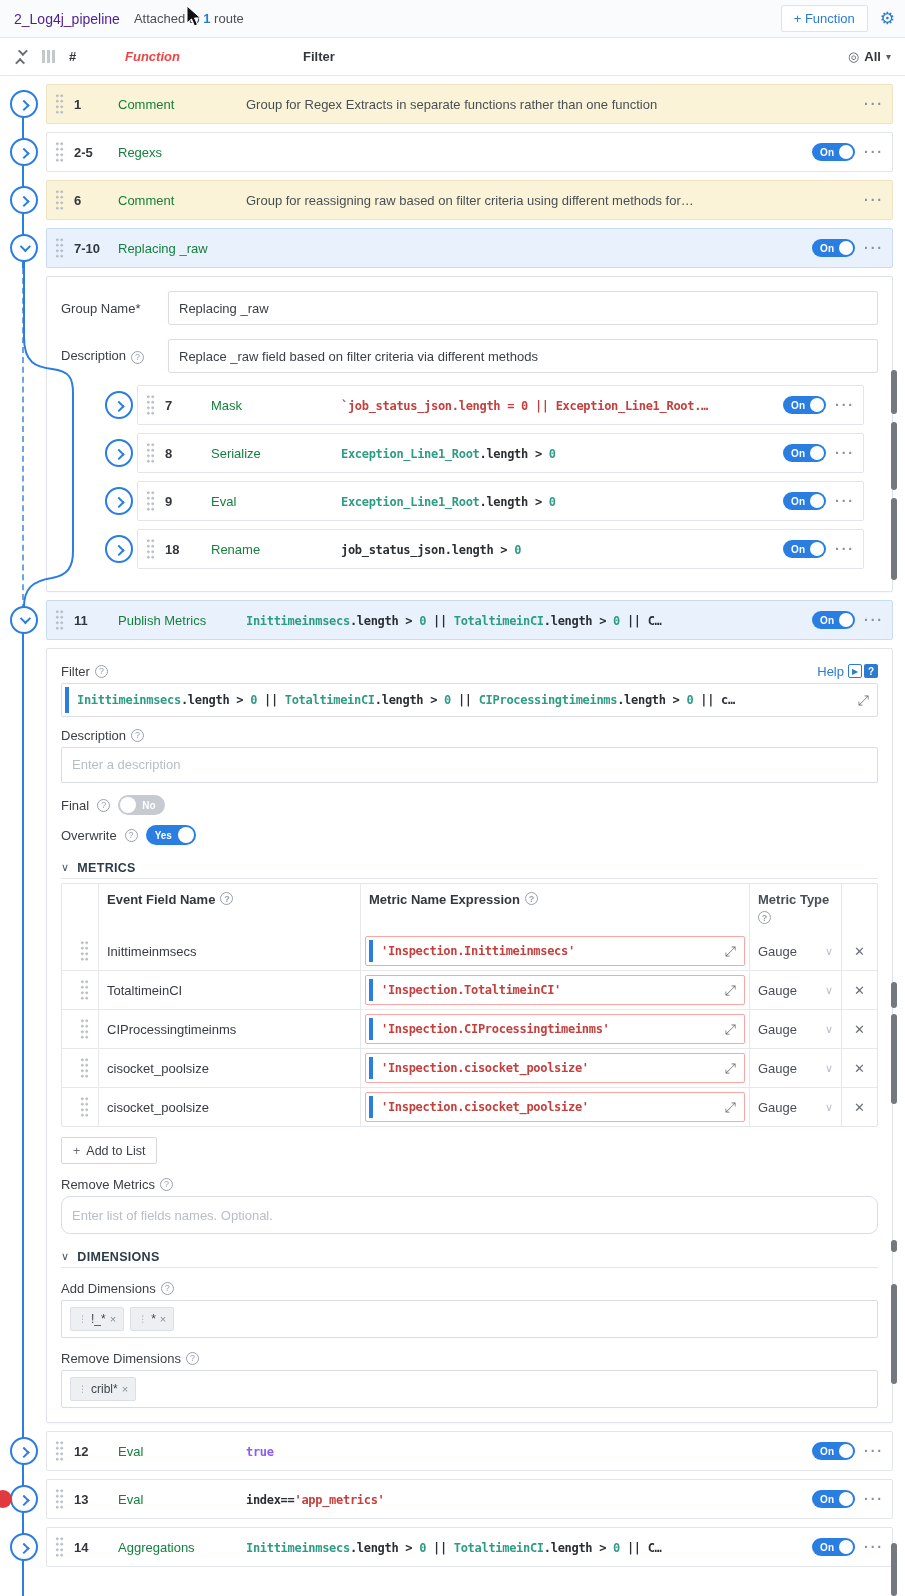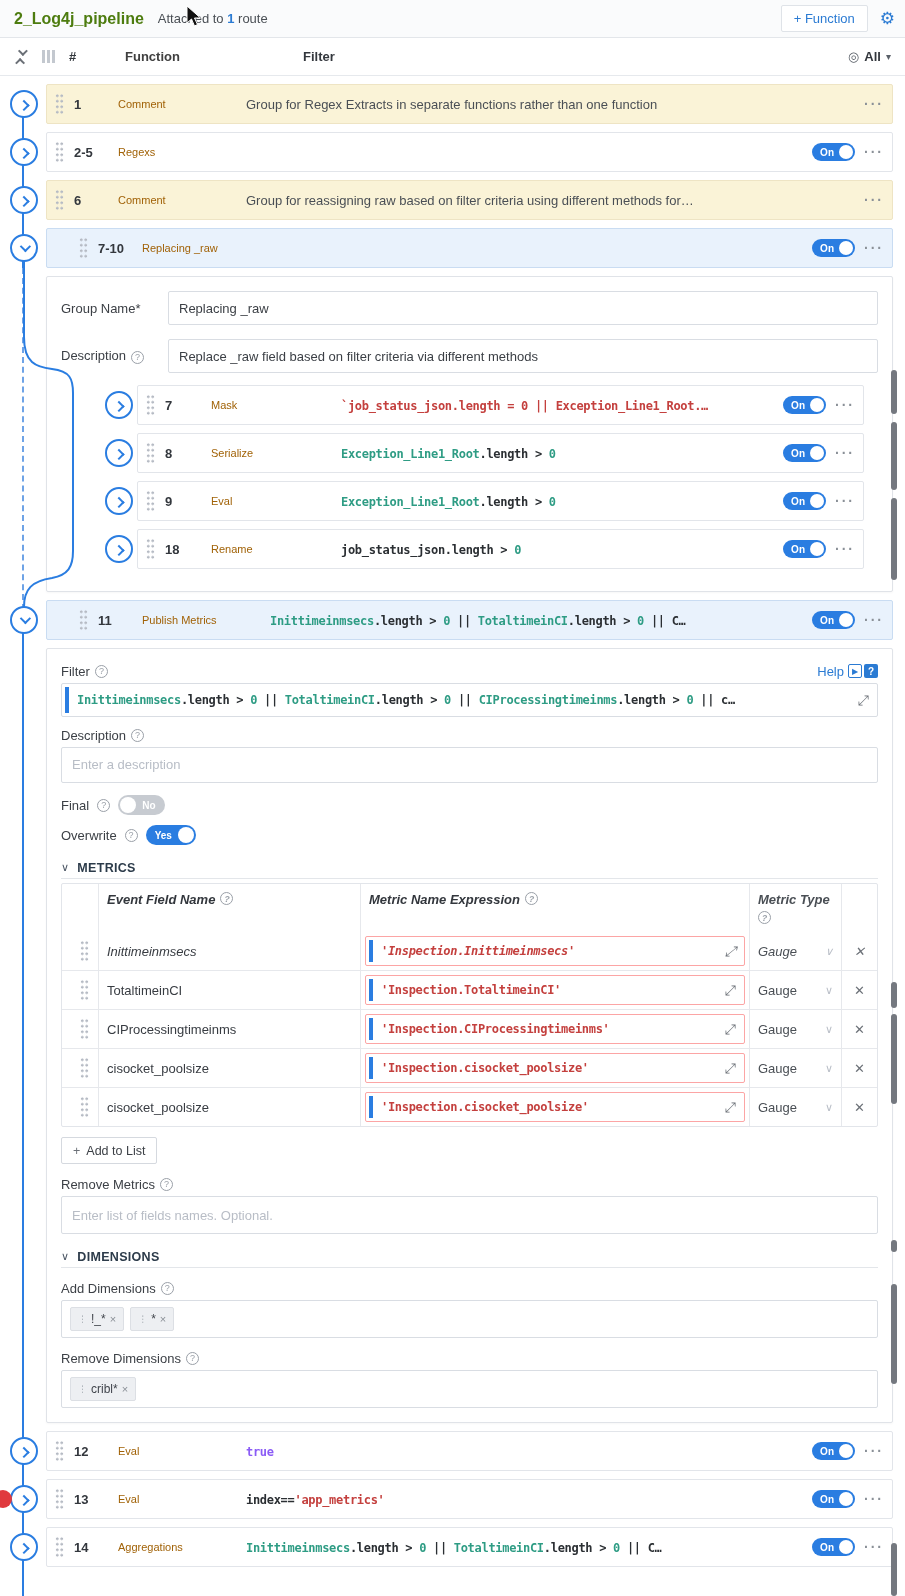--- a/index.html
+++ b/index.html
@@ -3,39 +3,39 @@
 <meta charset="utf-8">
 <style>
   * { margin:0; padding:0; box-sizing:border-box; }
   html,body { width:905px; height:1596px; overflow:hidden; background:#fff;
     font-family:"Liberation Sans", sans-serif; color:#383c42; }
   #app { position:relative; width:905px; height:1596px; }
 
   
   .topbar { height:38px; background:#fafbfc; border-bottom:1px solid #e3e6ea;
     display:flex; align-items:center; padding:0 10px 0 14px; position:relative; z-index:5; }
-  .pipe-title { font-size:16px; font-weight:700; color:#4d7c0f; }
+  .pipe-title { font-size:14px; font-weight:400; color:#4c1d95; }
   .attached { font-size:13px; color:#4a4f55; margin-left:14px; }
   .attached b { color:#2b7bd3; font-weight:700; }
   .topbar .spacer { flex:1; }
   .btn-function { background:#fff; border:1px solid #dfe3e8; border-radius:2px;
     color:#2b7bd3; font-size:13px; padding:5px 12px; cursor:pointer; }
   .gear { color:#2b7bd3; font-size:17px; margin-left:12px; cursor:pointer; line-height:1; }
 
   
   .thead { height:38px; background:#fff; border-bottom:1px solid #e6e9ed;
     display:flex; align-items:center; position:relative; z-index:5; font-size:13px; }
   .collapse-ic { width:14px; margin-left:14px; display:flex; flex-direction:column; align-items:center; gap:2px; cursor:pointer; }
   .collapse-ic i { width:7px; height:7px; border-right:2px solid #6b7077; border-bottom:2px solid #6b7077; display:block; }
   .collapse-ic i.dn { transform:rotate(45deg) translateY(-2px); }
   .collapse-ic i.up { transform:rotate(-135deg) translateY(-2px); }
   .cols-ic { width:13px; height:13px; margin-left:14px;
     background:repeating-linear-gradient(90deg,#c3c8cf 0 2.5px,transparent 2.5px 5px); }
   .th-num { margin-left:14px; font-weight:700; color:#33373d; }
-  .th-fn { position:absolute; left:125px; font-weight:700; color:#404040; }
+  .th-fn { position:absolute; left:125px; font-weight:700; color:#ef4444;font-style:italic; }
   .th-filter { position:absolute; left:303px; font-weight:700; color:#33373d; }
   .th-all { position:absolute; right:14px; display:flex; align-items:center; gap:5px; cursor:pointer; }
   .eye-ic { color:#5a6068; font-size:13px; }
   .th-all b { color:#33373d; font-size:13px; }
   .th-all .caret { color:#5a6068; font-size:10px; }
 
   
   .rail { position:absolute; width:2px; background:#2a7de1; left:22px; z-index:0; }
   .rail-dashed { position:absolute; left:22px; width:0; border-left:2px dashed #6ea3e6; z-index:0; }
   .rail-node { position:absolute; left:-37px; top:50%; margin-top:-14px; width:28px; height:28px;
@@ -44,26 +44,26 @@
   .nested .rail-node { left:-33px; }
   .rail-node i { width:8px; height:8px; border-right:2px solid #2a7de1; border-bottom:2px solid #2a7de1; display:block;
     transform:rotate(-45deg) translateY(1px) translateX(-1px); }
   .rail-node.down i { transform:rotate(45deg) translateY(-2px); }
 
   
   .rows-wrap { position:relative; z-index:1; padding-top:8px; }
   .row-card { position:relative; margin:0 12px 8px 46px; height:40px; border-radius:2px;
     border:1px solid #e2e5ea; background:#fff; display:flex; align-items:center; }
   .row-card.kind-comment { background:#faf3d7; border-color:#eee4c4; }
-  .row-card.kind-selected { background:#e9f2fc; border-color:#c9dcf2;padding-left:24px; }
+  .row-card.kind-selected { background:#e9f2fc; border-color:#c9dcf2; }
   .row-card.nested { margin:0 14px 8px 45px; }
   .grip { width:9px; height:22px; margin-left:8px; flex:none; cursor:grab;
     background-image:radial-gradient(#b6bbc4 1px, transparent 1.3px); background-size:4.5px 5.5px; }
   .rnum { width:44px; margin-left:10px; font-size:13px; font-weight:700; color:#33373d; flex:none; }
-  .rfn { width:128px; font-size:11px; color:#a16207; flex:none; cursor:pointer; }
+  .rfn { width:128px; font-size:13px; color:#15803d; flex:none; cursor:pointer; }
   .nested .rnum { width:46px; } .nested .rfn { width:130px; }
   .rfilter { flex:1; font-size:13px; color:#4a4f55; white-space:nowrap; overflow:hidden; }
   .mono, .rfilter .m { font-family:"DejaVu Sans Mono", monospace; font-size:12px; font-weight:700; letter-spacing:-0.3px; }
   .c-id { color:#2e9c84; } .c-num { color:#2e9c84; } .c-op { color:#2b2f33; }
   .c-str { color:#c4403e; } .c-kw { color:#8b5cf6; } .c-plain { color:#4a4f55; }
   .row-right { display:flex; align-items:center; gap:9px; margin-left:8px; margin-right:8px; flex:none; }
   .menu-dots { color:#8a9097; font-weight:700; font-size:14px; letter-spacing:2px; cursor:pointer; }
   .red-dot { position:absolute; left:-53px; top:50%; margin-top:-9px; width:18px; height:18px;
     border-radius:50%; background:#e03a3e; z-index:3; }
 
@@ -107,21 +107,21 @@
   .placeholder-input { margin-top:4px; height:36px; border:1px solid #d9dde3; border-radius:2px;
     display:flex; align-items:flex-start; padding:9px 10px; font-size:13px; color:#b8bdc6; }
   .inline-toggle { display:flex; align-items:center; gap:8px; margin-top:12px; font-size:13px; color:#3c4046; height:20px; }
   .section-hdr { margin-top:12px; display:flex; align-items:center; gap:8px; height:22px;
     border-bottom:1px solid #e3e6ea; color:#2c3b4a; font-weight:700; font-size:12.5px; letter-spacing:.3px; }
   .section-hdr .sv { color:#4a5563; font-size:11px; font-weight:400; cursor:pointer; }
 
   
   .mtable { margin-top:4px; border:1px solid #e2e5ea; border-radius:2px; font-size:13px; }
   .mt-row { display:flex; border-top:1px solid #e6e8ec; align-items:stretch; }
-  .mt-row:first-child { border-top:none;font-style:italic; }
+  .mt-row:first-child { border-top:none; }
   .mt-head { color:#33373d; font-weight:700; }
   .mc { padding:6px 8px; display:flex; align-items:center; }
   .mc-grip { width:36px; flex:none; justify-content:center; }
   .mc-field { width:262px; flex:none; border-left:1px solid #e6e8ec; }
   .mc-expr { flex:1; border-left:1px solid #e6e8ec; padding:4px 4px; }
   .mc-type { width:92px; flex:none; border-left:1px solid #e6e8ec; justify-content:space-between; color:#4a4f55; }
   .mc-del { width:36px; flex:none; border-left:1px solid #e6e8ec; justify-content:center; color:#6b7077; cursor:pointer; }
   .mt-head .mc { align-items:flex-start; padding-top:8px; padding-bottom:8px; }
   .mt-head .mc-type { flex-wrap:wrap; justify-content:flex-start;flex-direction:column; }
   .mt-head .mc-type .qq { display:inline-flex; width:13px; height:13px; border:1px solid #9aa0a8; border-radius:50%;
@@ -519,21 +519,21 @@
       </div>
       <button class="btn-addlist">
         <span class="pl">+</span>
           <span>Add to List</span>
       </button>
 
       <div class="lblrow mt12">
         <span>Remove Metrics</span>
         <span class="qicon"></span>
       </div>
-      <div class="placeholder-input" style="height:38px;align-items:center;padding:2px 10px;">
+      <div class="placeholder-input" style="height:38px;align-items:center;padding:2px 10px;border-radius:9px;">
         <span>Enter list of fields names. Optional.</span>
       </div>
 
       <div class="section-hdr mt16">
         <span class="sv">∨</span>
         <span>DIMENSIONS</span>
       </div>
 
       <div class="lblrow mt12">
         <span>Add Dimensions</span>

